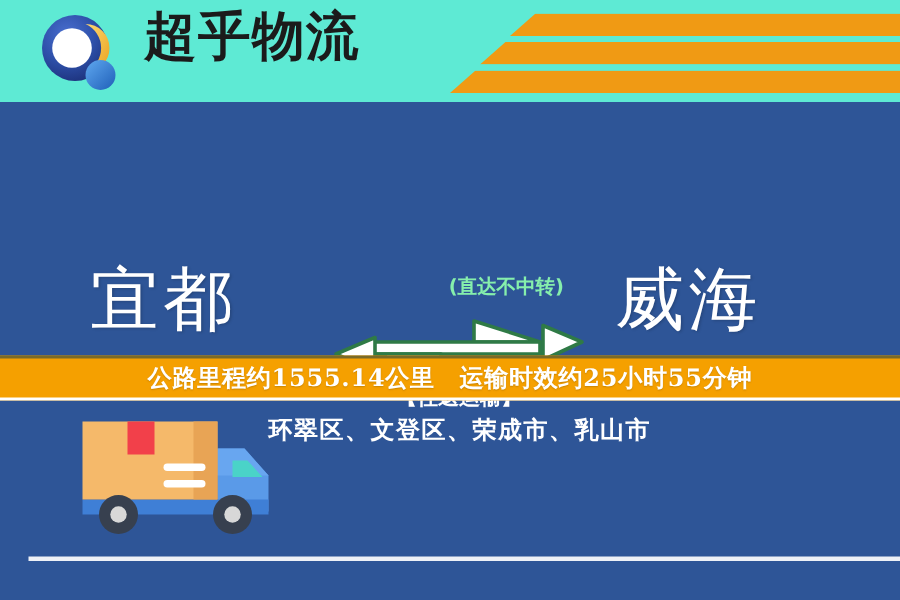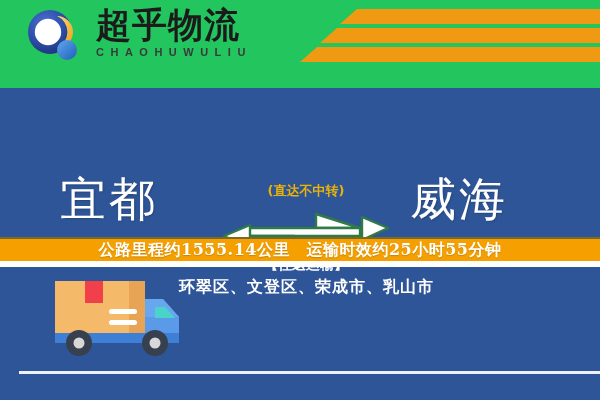--- a/index.html
+++ b/index.html
@@ -4,21 +4,21 @@
 <style>
   html,body{margin:0;padding:0;}
   body{
     width:600px;height:400px;overflow:hidden;
     font-family:"Liberation Sans","DejaVu Sans",sans-serif;
     background:#2e5597;
   }
   #banner{position:relative;width:600px;height:400px;overflow:hidden;background:#2e5597;}
 
   
-  #header{position:absolute;left:0;top:0;width:600px;height:88px;background:#22c55e;overflow:hidden;}
+  #header{position:absolute;left:0;top:0;width:600px;height:68px;background:#5eead4;overflow:hidden;}
 
   #logo-mark{position:absolute;left:24px;top:8px;width:60px;height:56px;}
   #logo-mark svg{display:block;}
 
   #brand-block{position:absolute;left:96px;top:6px;width:180px;height:62px;}
   #brand-cn{
     font-family:"DejaVu Sans","Liberation Sans",sans-serif;
     font-size:35px;font-weight:bold;color:#1b1b1b;
     line-height:38px;letter-spacing:1px;white-space:nowrap;
   }
@@ -46,37 +46,37 @@
     font-weight:normal;color:#ffffff;font-size:46px;
     letter-spacing:3px;white-space:nowrap;
     transform:translateY(-50%);
     text-shadow:1px 1px 2px rgba(0,0,0,.18);
   }
   #city-origin{left:60px;}
   #city-dest{left:382px;margin-left:28px;}
 
   #route-mid{position:absolute;left:236px;top:110px;width:140px;height:110px;}
   #route-note-top{
-    position:absolute;left:0;top:0;width:140px;text-align:center;
-    font-family:"DejaVu Sans","Liberation Sans",sans-serif;
-    font-size:13px;font-weight:bold;color:#eab308;white-space:nowrap;
+    position:absolute;left:0;top:0;width:140px;text-align:right;
+    font-family:"DejaVu Sans","Liberation Sans",sans-serif;
+    font-size:13px;font-weight:bold;color:#86efac;white-space:nowrap;
   }
   #route-arrow{position:absolute;left:-16px;top:30px;width:172px;height:40px;}
   #route-arrow svg{display:block;}
   #route-note-bottom{
     position:absolute;left:0;top:74px;width:140px;text-align:center;
     font-family:"DejaVu Sans","Liberation Sans",sans-serif;
     font-size:14px;font-weight:bold;color:#ffffff;white-space:nowrap;
   }
 
   
   #info-bar{
     position:absolute;left:0;top:237px;width:600px;height:30px;
     background:#f5a000;
-    border-top:2px solid #7a6a28;border-bottom:6px solid #ffffff;
+    border-top:2px solid #7a6a28;border-bottom:2px solid #ffffff;
     box-sizing:border-box;
     display:flex;align-items:center;justify-content:center;
   }
   #info-bar-text{
     font-family:"DejaVu Serif","Liberation Serif",serif;
     font-size:16px;font-weight:bold;color:#ffffff;
     letter-spacing:.5px;white-space:pre;
     text-shadow:0 1px 1px rgba(120,80,0,.35);
   }
 
@@ -125,21 +125,20 @@
         <circle cx="26" cy="24" r="22" fill="url(#gblue)"></circle>
         <path d="M26 7 a17 17 0 1 0 0 34 a17 17 0 1 0 0 -34 Z" fill="none"></path>
         <path d="M33 8 a17.5 17.5 0 0 1 0 32 a13.5 13.5 0 0 0 0 -32 Z" fill="url(#gmoon)"></path>
         <circle cx="24" cy="24" r="13.2" fill="#ffffff"></circle>
         <circle cx="43" cy="42" r="10" fill="url(#gdot)"></circle>
       </svg>
     </div>
 
     <div id="brand-block">
       <div id="brand-cn">超乎物流</div>
-      <div id="brand-en">CHAOHUWULIU</div>
     </div>
 
     <div id="stripes">
       <div class="stripe s1"></div>
       <div class="stripe s2"></div>
       <div class="stripe s3"></div>
     </div>
 
   </div>
 

